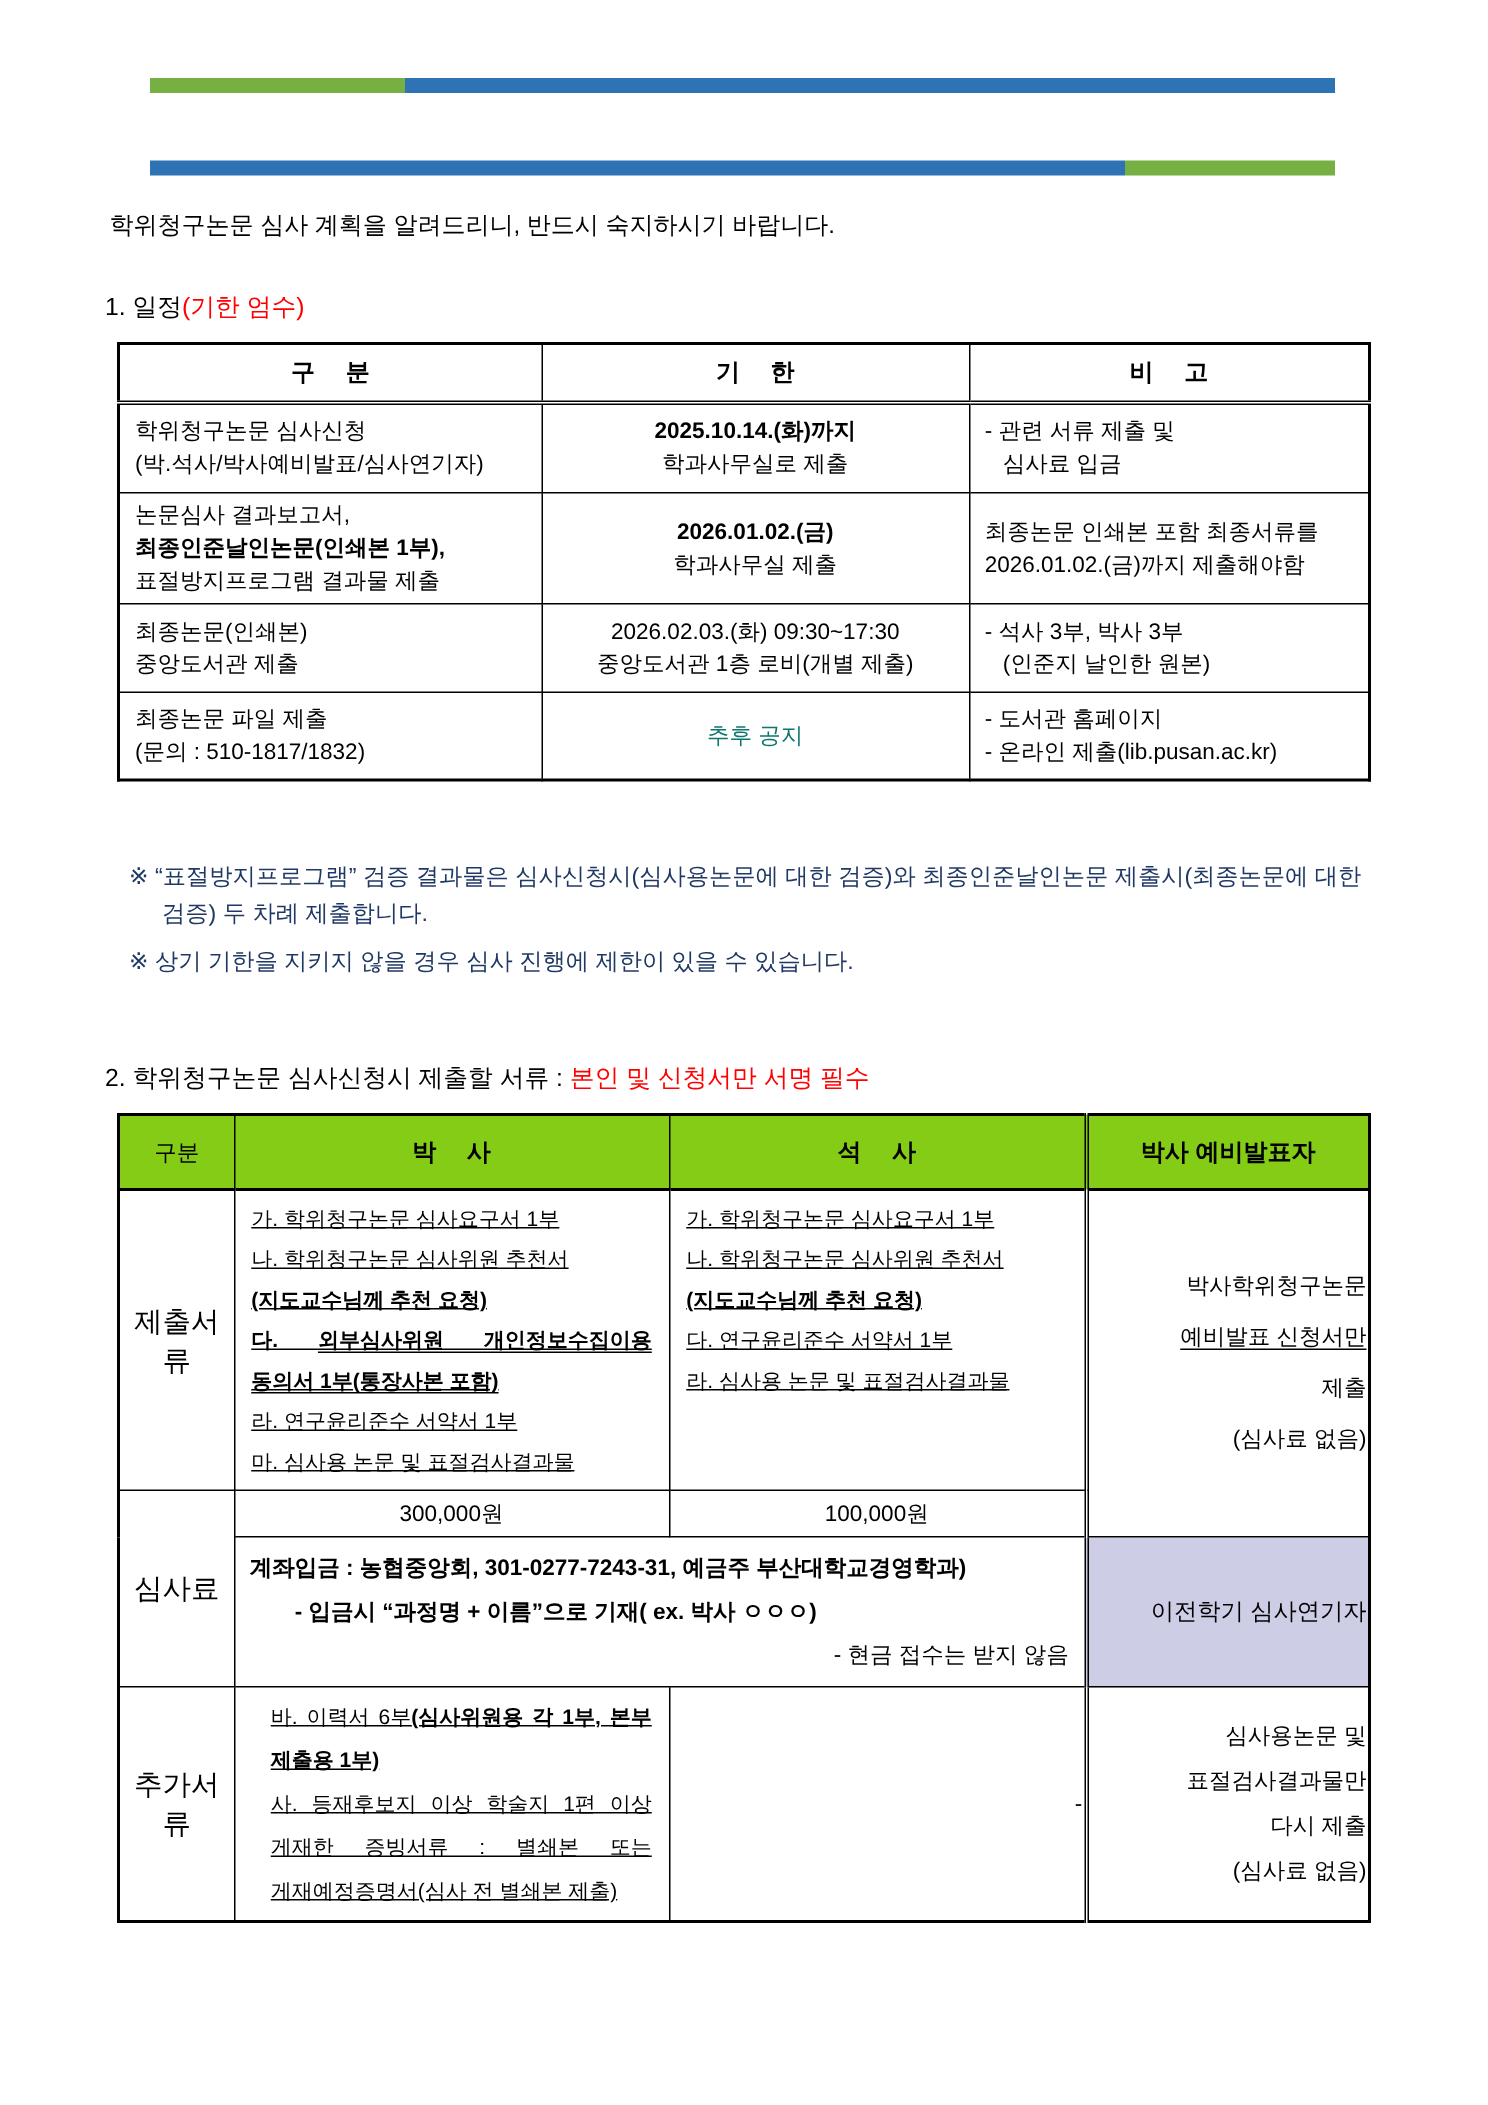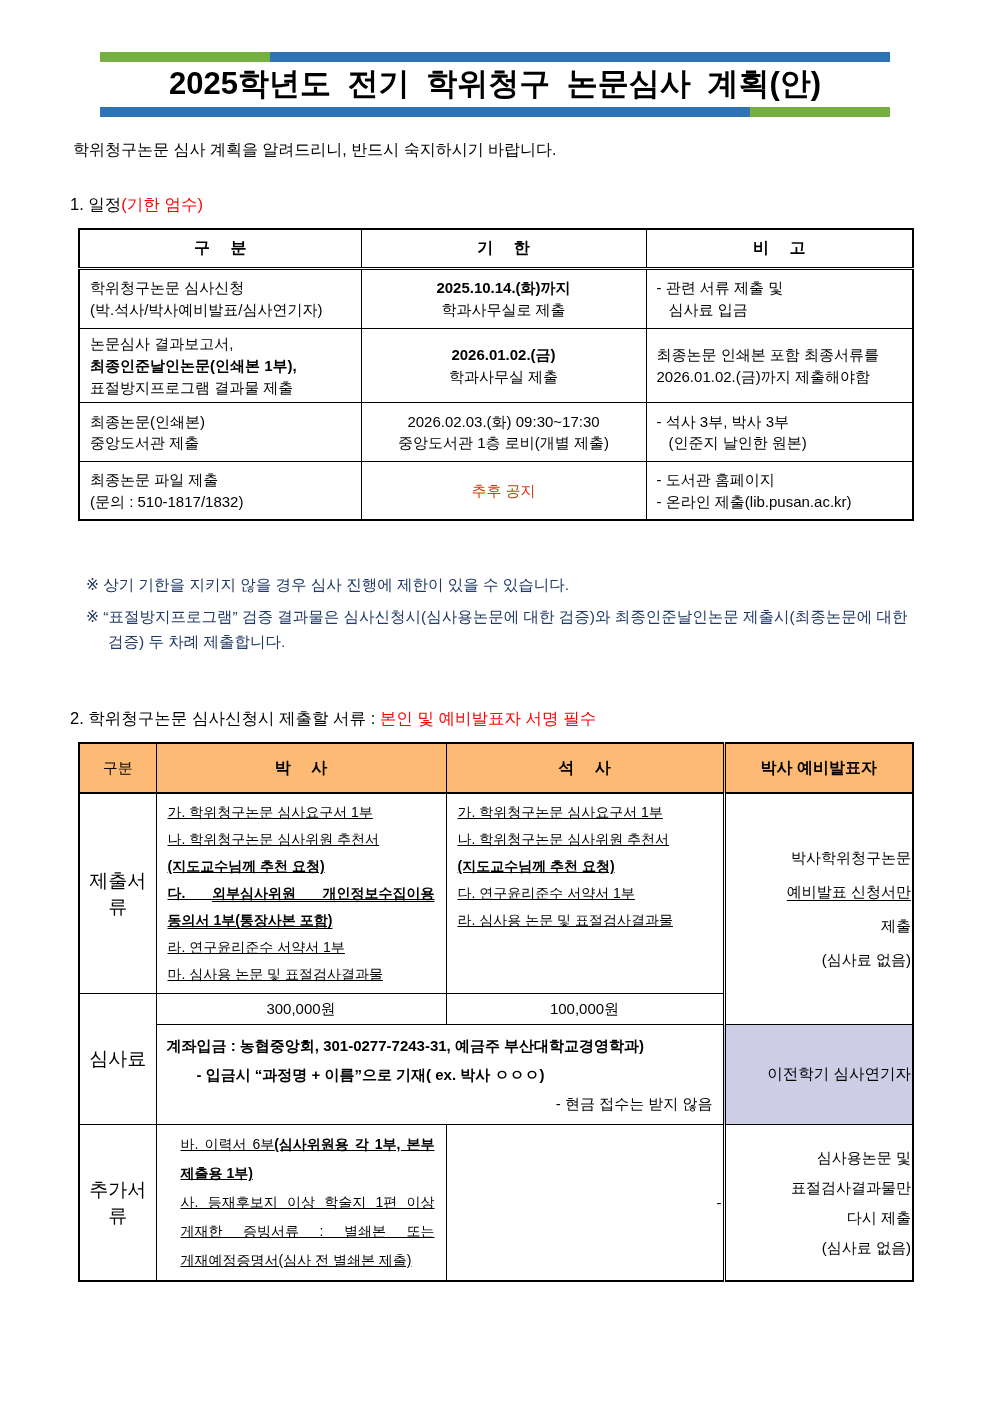--- a/index.html
+++ b/index.html
@@ -14,39 +14,39 @@
   .seg-green{background:#76B043;}
   .seg-blue{background:#2E74B5;}
   .title{position:absolute;left:100px;top:60px;width:790px;height:47px;line-height:47px;
          text-align:center;font-size:31px;font-weight:800;letter-spacing:0px;word-spacing:8px;white-space:nowrap;}
 
   .intro{position:absolute;left:73px;top:140px;font-size:16px;}
   .sec{position:absolute;font-size:16.5px;}
   .sec1{left:70px;top:194px;}
   .sec2{left:70px;top:708px;}
   .red{color:#FF0000;}
-  .mag{color:#c2410c;}
+  .mag{color:#0f766e;}
 
   table{border-collapse:collapse;table-layout:fixed;}
   .t1{position:absolute;left:78px;top:228px;width:834px;border:2px solid #000;font-size:15px;}
   .t1 th{border:1px solid #000;border-bottom:3px double #000;font-size:16px;font-weight:bold;height:35px;}
   .t1 td{border:1px solid #000;padding:4px 10px;line-height:1.45;vertical-align:middle;}
   .wsp{word-spacing:16px;}
   .b{font-weight:bold;}
   .u{text-decoration:underline;text-underline-offset:3px;}
   .cat{text-align:left;}
   .due{text-align:center;}
   .rem{text-align:left;}
   .ind{padding-left:12px;}
 
   .notes{position:absolute;left:86px;top:572px;width:846px;color:#1F3864;font-size:15.5px;line-height:25px;}
   .notes p{margin:0 0 7px 0;padding-left:22px;text-indent:-22px;word-break:keep-all;}
 
   .t2{position:absolute;left:78px;top:742px;width:834px;border:2px solid #000;font-size:15px;}
-  .t2 th{border:1px solid #000;border-bottom:2px solid #000;background:#fdba74;height:46px;font-size:16px;font-weight:bold;}
+  .t2 th{border:1px solid #000;border-bottom:2px solid #000;background:#84cc16;height:46px;font-size:16px;font-weight:bold;}
   .t2 th.small{font-size:15px;font-weight:normal;}
   .t2 td{border:1px solid #000;vertical-align:middle;}
   .dbl{border-left:3px double #000 !important;}
   .lbl{text-align:center;font-size:19px;}
   .list{vertical-align:top !important;padding:5px 11px;line-height:27px;font-size:14px;word-break:keep-all;}
   .just div{text-align:justify;text-decoration:underline;}
   .center{text-align:right;}
   .prelim{line-height:34px;font-size:15px;}
   .feec{text-align:center;height:28px;font-size:15px;}
   .acct{padding:6px 10px;line-height:29px;font-size:15px;}
@@ -55,21 +55,20 @@
   .lav{background:#CDCDE6;font-size:15.5px;}
   .addl{line-height:29px;padding-left:24px;}
   .resub{line-height:30px;font-size:15px;}
 </style>
 </head>
 <body>
 
 <div class="page">
 
   <div class="bar bar-top"><span class="seg seg-green" style="width:170px"></span><span class="seg seg-blue" style="width:620px"></span></div>
-  <div class="title">2025학년도 전기 학위청구 논문심사 계획(안)</div>
   <div class="bar bar-bottom"><span class="seg seg-blue" style="width:650px"></span><span class="seg seg-green" style="width:140px"></span></div>
 
   <div class="intro">학위청구논문 심사 계획을 알려드리니, 반드시 숙지하시기 바랍니다.</div>
 
   <div class="sec sec1"><span>1. 일정</span><span class="red">(기한 엄수)</span></div>
 
   <table class="t1">
     <colgroup>
         <col style="width:282px">
         <col style="width:285px">
@@ -134,25 +133,25 @@
           </td>
       <td class="rem">
             <div>- 도서관 홈페이지</div>
             <div>- 온라인 제출(lib.pusan.ac.kr)</div>
           </td>
     </tr>
   </tbody>
     </table>
 
   <div class="notes">
+    <p>※ “표절방지프로그램” 검증 결과물은 심사신청시(심사용논문에 대한 검증)와 최종인준날인논문 제출시(최종논문에 대한 검증) 두 차례 제출합니다.</p>
     <p>※ 상기 기한을 지키지 않을 경우 심사 진행에 제한이 있을 수 있습니다.</p>
-    <p>※ “표절방지프로그램” 검증 결과물은 심사신청시(심사용논문에 대한 검증)와 최종인준날인논문 제출시(최종논문에 대한 검증) 두 차례 제출합니다.</p>
   </div>
 
-  <div class="sec sec2"><span>2. 학위청구논문 심사신청시 제출할 서류 : </span><span class="red">본인 및 예비발표자 서명 필수</span></div>
+  <div class="sec sec2"><span>2. 학위청구논문 심사신청시 제출할 서류 : </span><span class="red">본인 및 신청서만 서명 필수</span></div>
 
   <table class="t2">
     <colgroup>
         <col style="width:77px">
         <col style="width:290px">
         <col style="width:278px">
         <col style="width:189px">
       </colgroup>
     <tbody>
         <tr>

